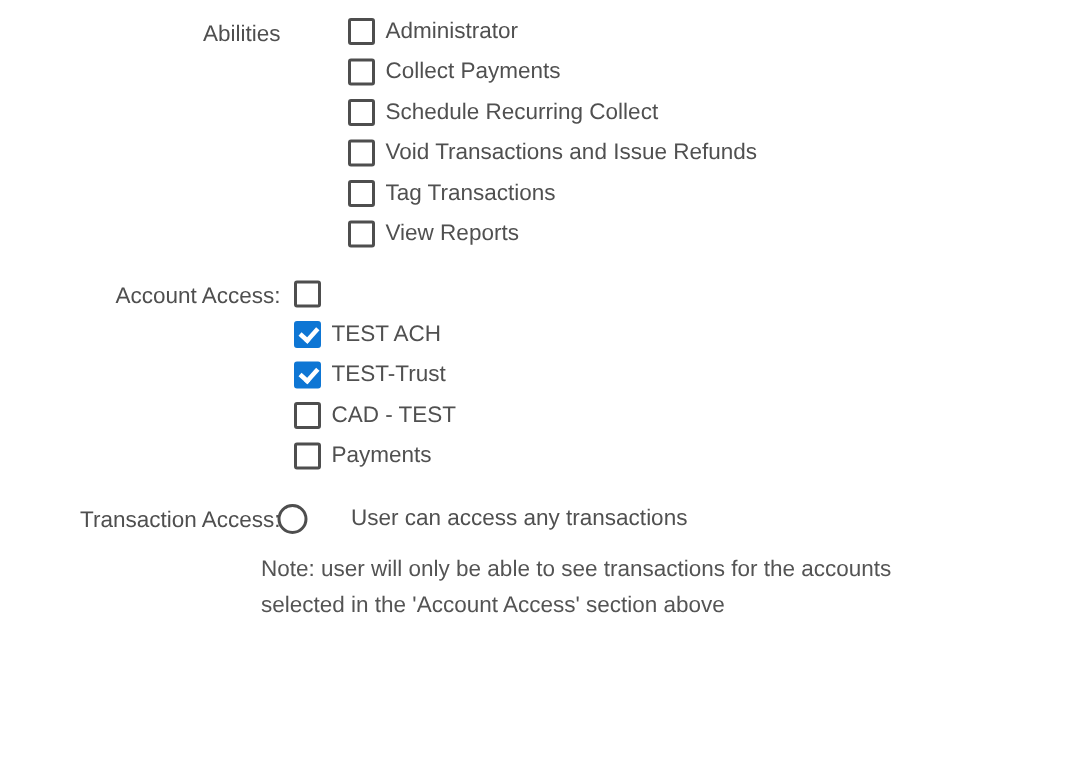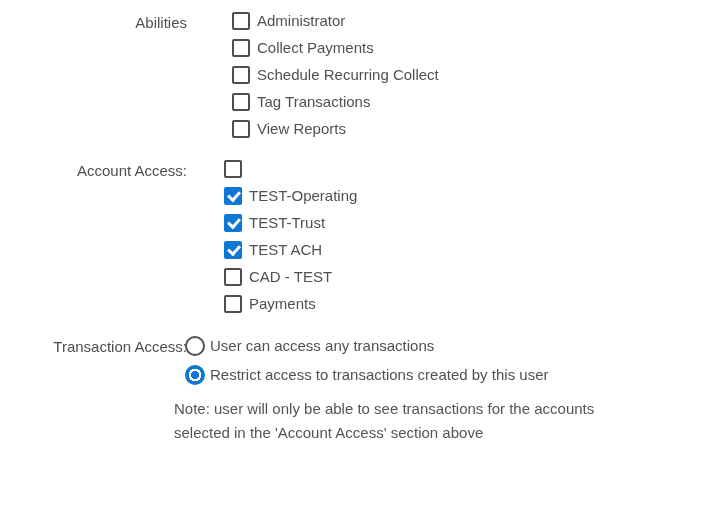--- a/index.html
+++ b/index.html
@@ -9,21 +9,21 @@
     height: 518px;
     font-family: "Liberation Sans", sans-serif;
     font-size: 15px;
     color: #505050;
     overflow: hidden;
   }
   .form { padding-top: 12px; }
 
   .section { display: flex; align-items: flex-start; }
   .section-abilities { margin-bottom: 13px; gap: 36px; }
-  .section-account { margin-bottom: 14px; gap: 28px; }
+  .section-account { margin-bottom: 14px; }
 
   .section-label {
     width: 187px;
     flex-shrink: 0;
     text-align: right;
     padding-top: 2px;
     color: #4f4f4f;
     line-height: 18px;
   }
 
@@ -59,20 +59,21 @@
   }
   .check-label { margin-left: 7px; line-height: 18px; }
 
   
   .controls-radio { margin-left: -2px; }
   .radio-row {
     display: flex;
     align-items: flex-end;
     margin-bottom: 9px;
     cursor: pointer;
+    gap: 24px;
   }
   .radio {
     width: 20px; height: 20px;
     border: 2px solid #4e4e4e;
     border-radius: 50%;
     background: #ffffff;
     flex-shrink: 0;
   }
   .radio.checked {
     border-color: var(--accent);
@@ -103,66 +104,62 @@
       <label class="check-row">
         <span class="checkbox"></span>
         <span class="check-label">Collect Payments</span>
       </label>
       <label class="check-row">
         <span class="checkbox"></span>
         <span class="check-label">Schedule Recurring Collect</span>
       </label>
       <label class="check-row">
         <span class="checkbox"></span>
+        <span class="check-label">Void Transactions and Issue Refunds</span>
+      </label>
+      <label class="check-row">
+        <span class="checkbox"></span>
         <span class="check-label">Tag Transactions</span>
       </label>
       <label class="check-row">
         <span class="checkbox"></span>
         <span class="check-label">View Reports</span>
       </label>
     </div>
   </div>
 
   <div class="section section-account">
     <div class="section-label">Account Access:</div>
     <div class="controls">
       <label class="check-row">
         <span class="checkbox"></span>
       </label>
       <label class="check-row">
         <span class="checkbox checked"></span>
-        <span class="check-label">TEST-Operating</span>
+        <span class="check-label">TEST ACH</span>
       </label>
       <label class="check-row">
         <span class="checkbox checked"></span>
         <span class="check-label">TEST-Trust</span>
-      </label>
-      <label class="check-row">
-        <span class="checkbox checked"></span>
-        <span class="check-label">TEST ACH</span>
       </label>
       <label class="check-row">
         <span class="checkbox"></span>
         <span class="check-label">CAD - TEST</span>
       </label>
       <label class="check-row">
         <span class="checkbox"></span>
         <span class="check-label">Payments</span>
       </label>
     </div>
   </div>
 
   <div class="section">
     <div class="section-label">Transaction Access:</div>
     <div class="controls controls-radio">
       <label class="radio-row">
         <span class="radio"></span>
         <span class="radio-label">User can access any transactions</span>
       </label>
-      <label class="radio-row">
-        <span class="radio checked"></span>
-        <span class="radio-label">Restrict access to transactions created by this user</span>
-      </label>
       <div class="note">Note: user will only be able to see transactions for the accounts selected in the 'Account Access' section above</div>
     </div>
   </div>
 
 </div>
 
 </body></html>

